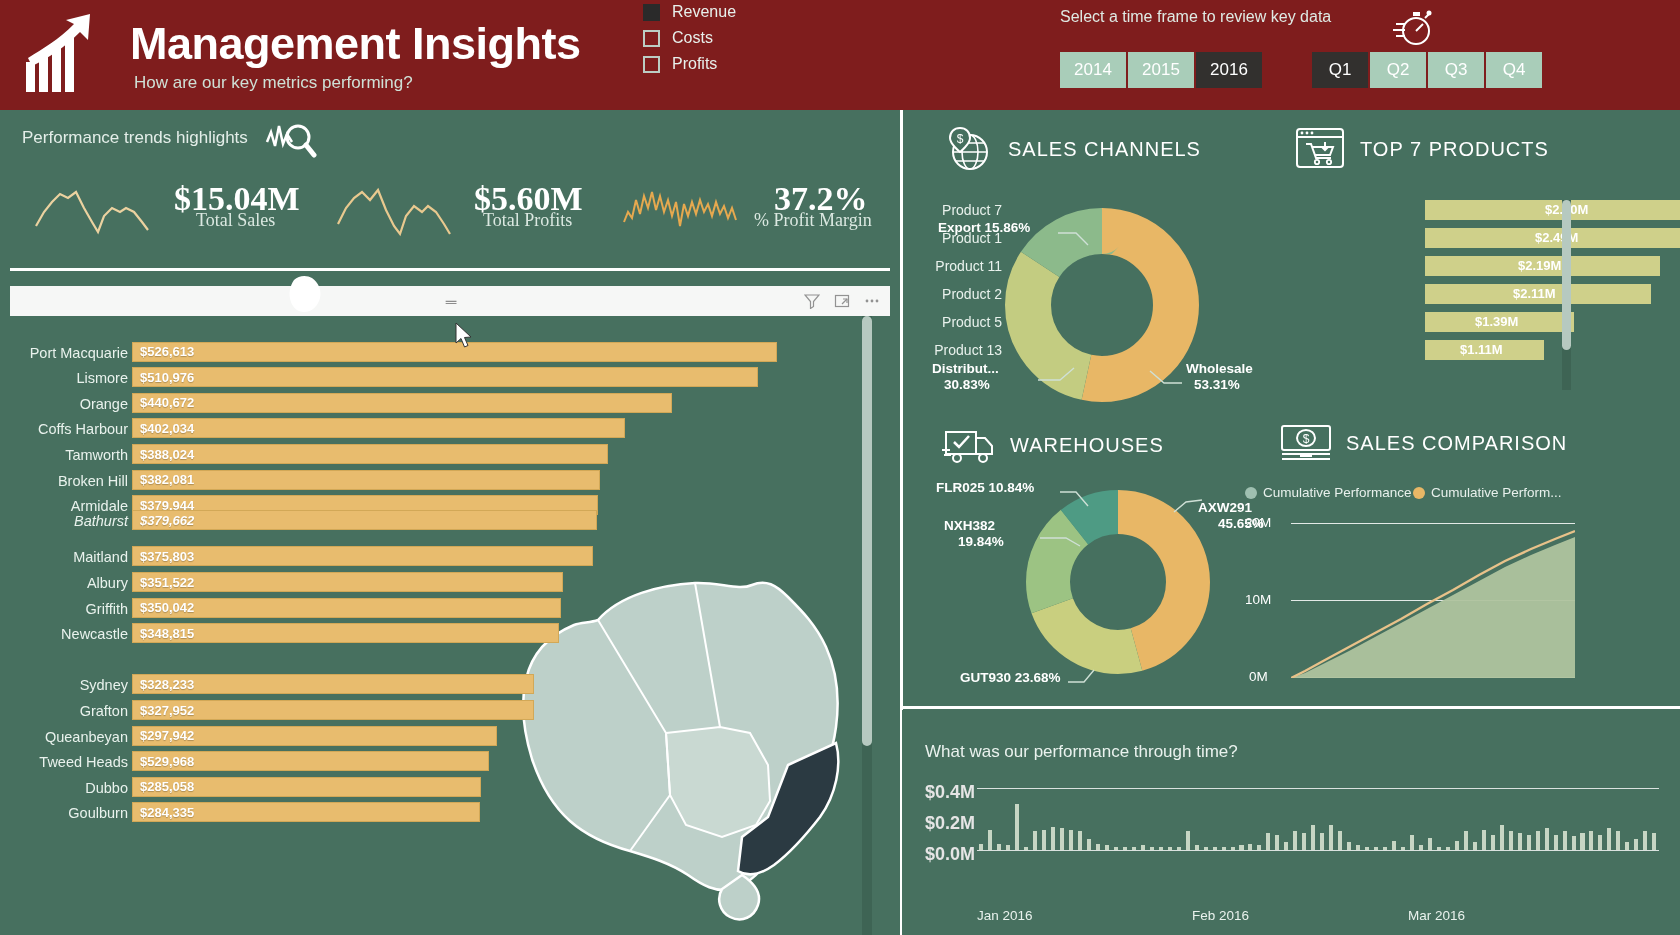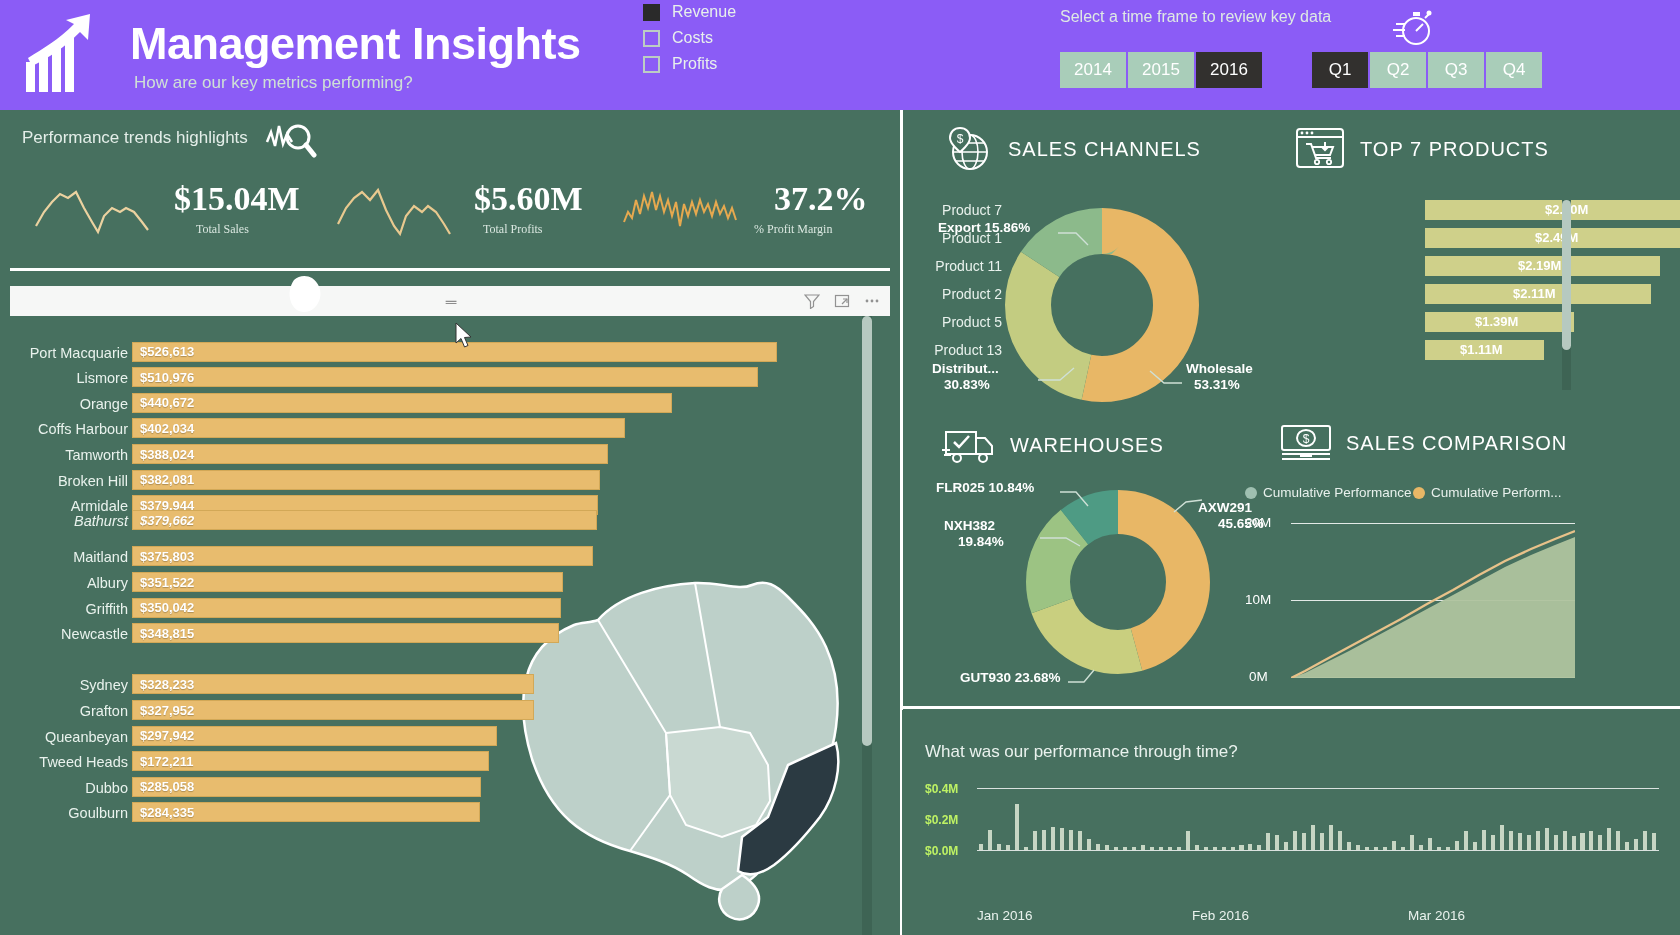--- a/index.html
+++ b/index.html
@@ -8,21 +8,21 @@
     background: #46705f;
     font-family: "Liberation Sans", sans-serif;
     color: #ffffff;
     overflow: hidden;
     position: relative;
   }
 
   
   .header {
     position: absolute; left: 0; top: 0; width: 1680px; height: 110px;
-    background: #8b5cf6;
+    background: #7f1d1d;
     display: flex; align-items: center;
   }
   .logo-block { display: flex; align-items: center; padding-left: 22px; }
   .logo-icon { width: 92px; height: 82px; flex: none; }
   .title-wrap { margin-left: 16px; }
   .app-title {
     font-size: 45px; font-weight: bold; letter-spacing: -0.5px;
     line-height: 52px; color: #ffffff;
   }
   .app-sub { font-size: 17px; color: #cfe0d6; margin-top: 3px; margin-left: 4px; }
@@ -56,21 +56,21 @@
     position: absolute; left: 0; top: 110px; width: 900px; height: 825px;
     background: #47705f;
   }
   .lp-heading { position: absolute; left: 22px; top: 18px; font-size: 17px; color: #e4eee9; }
   .lp-heading-icon { position: absolute; left: 265px; top: 10px; width: 52px; height: 42px; }
 
   .kpi-strip { position: absolute; left: 0; top: 60px; width: 900px; height: 120px; }
   .kpi { position: absolute; top: 0; height: 120px; font-family: Liberation Serif, serif; }
   .kpi .spark { position: absolute; left: 0; top: 12px; }
   .kpi .big { position: absolute; font-size: 34px; font-weight: bold; color: #ffffff; top: 10px; white-space: nowrap; }
-  .kpi .cap { position: absolute; font-size: 12px; color: #dbe8e1; top: 52px; white-space: nowrap; }
+  .kpi .cap { position: absolute; font-size: 18px; color: #dbe8e1; top: 40px; white-space: nowrap; }
 
   .kpi1 { left: 34px; width: 290px; }
   .kpi1 .big { left: 140px; }
   .kpi1 .cap { left: 162px; }
   .kpi2 { left: 336px; width: 280px; }
   .kpi2 .big { left: 138px; }
   .kpi2 .cap { left: 147px; }
   .kpi3 { left: 622px; width: 275px; }
   .kpi3 .big { left: 152px; }
   .kpi3 .cap { left: 132px; }
@@ -145,21 +145,21 @@
 
   
   .sc-legend { position: absolute; display: flex; align-items: center; gap: 6px; font-size: 13.5px; color: #e8f0ec; }
   .sc-dot { width: 12px; height: 12px; border-radius: 50%; display: inline-block; }
   .sc-axis { position: absolute; font-size: 13.5px; color: #ffffff; }
   .sc-grid { position: absolute; height: 1px; background: #ffffff; opacity: .85; }
 
   
   .panel-bottom { position: absolute; left: 2px; top: 600px; width: 778px; height: 225px; background: #47705f; }
   .pb-title { position: absolute; left: 23px; top: 32px; font-size: 17px; color: #eaf2ee; }
-  .pb-axis { position: absolute; font-size: 12px; color: #bef264; font-weight: bold; }
+  .pb-axis { position: absolute; font-size: 18px; color: #e5e5e5; font-weight: bold; }
   .pb-grid { position: absolute; height: 1px; background: #ffffff; opacity: .8; }
   .pb-xlabel { position: absolute; font-size: 13.5px; color: #e9f2ed; top: 198px; }
 
   
   .cursor { position: absolute; left: 455px; top: 322px; width: 20px; height: 28px; pointer-events: none; }
 </style>
 </head>
 <body>
 
 <div class="header">
@@ -360,21 +360,21 @@
         <div class="bval">$327,952</div>
       </div>
       <div class="brow" style="top: 409.6px;">
         <div class="blabel">Queanbeyan</div>
         <div class="bbar" style="width: 365px;"></div>
         <div class="bval">$297,942</div>
       </div>
       <div class="brow" style="top: 435.2px;">
         <div class="blabel">Tweed Heads</div>
         <div class="bbar" style="width: 357px;"></div>
-        <div class="bval">$172,211</div>
+        <div class="bval">$529,968</div>
       </div>
       <div class="brow" style="top: 460.8px;">
         <div class="blabel">Dubbo</div>
         <div class="bbar" style="width: 349px;"></div>
         <div class="bval">$285,058</div>
       </div>
       <div class="brow" style="top: 486.4px;">
         <div class="blabel">Goulburn</div>
         <div class="bbar" style="width: 348px;"></div>
         <div class="bval">$284,335</div>

